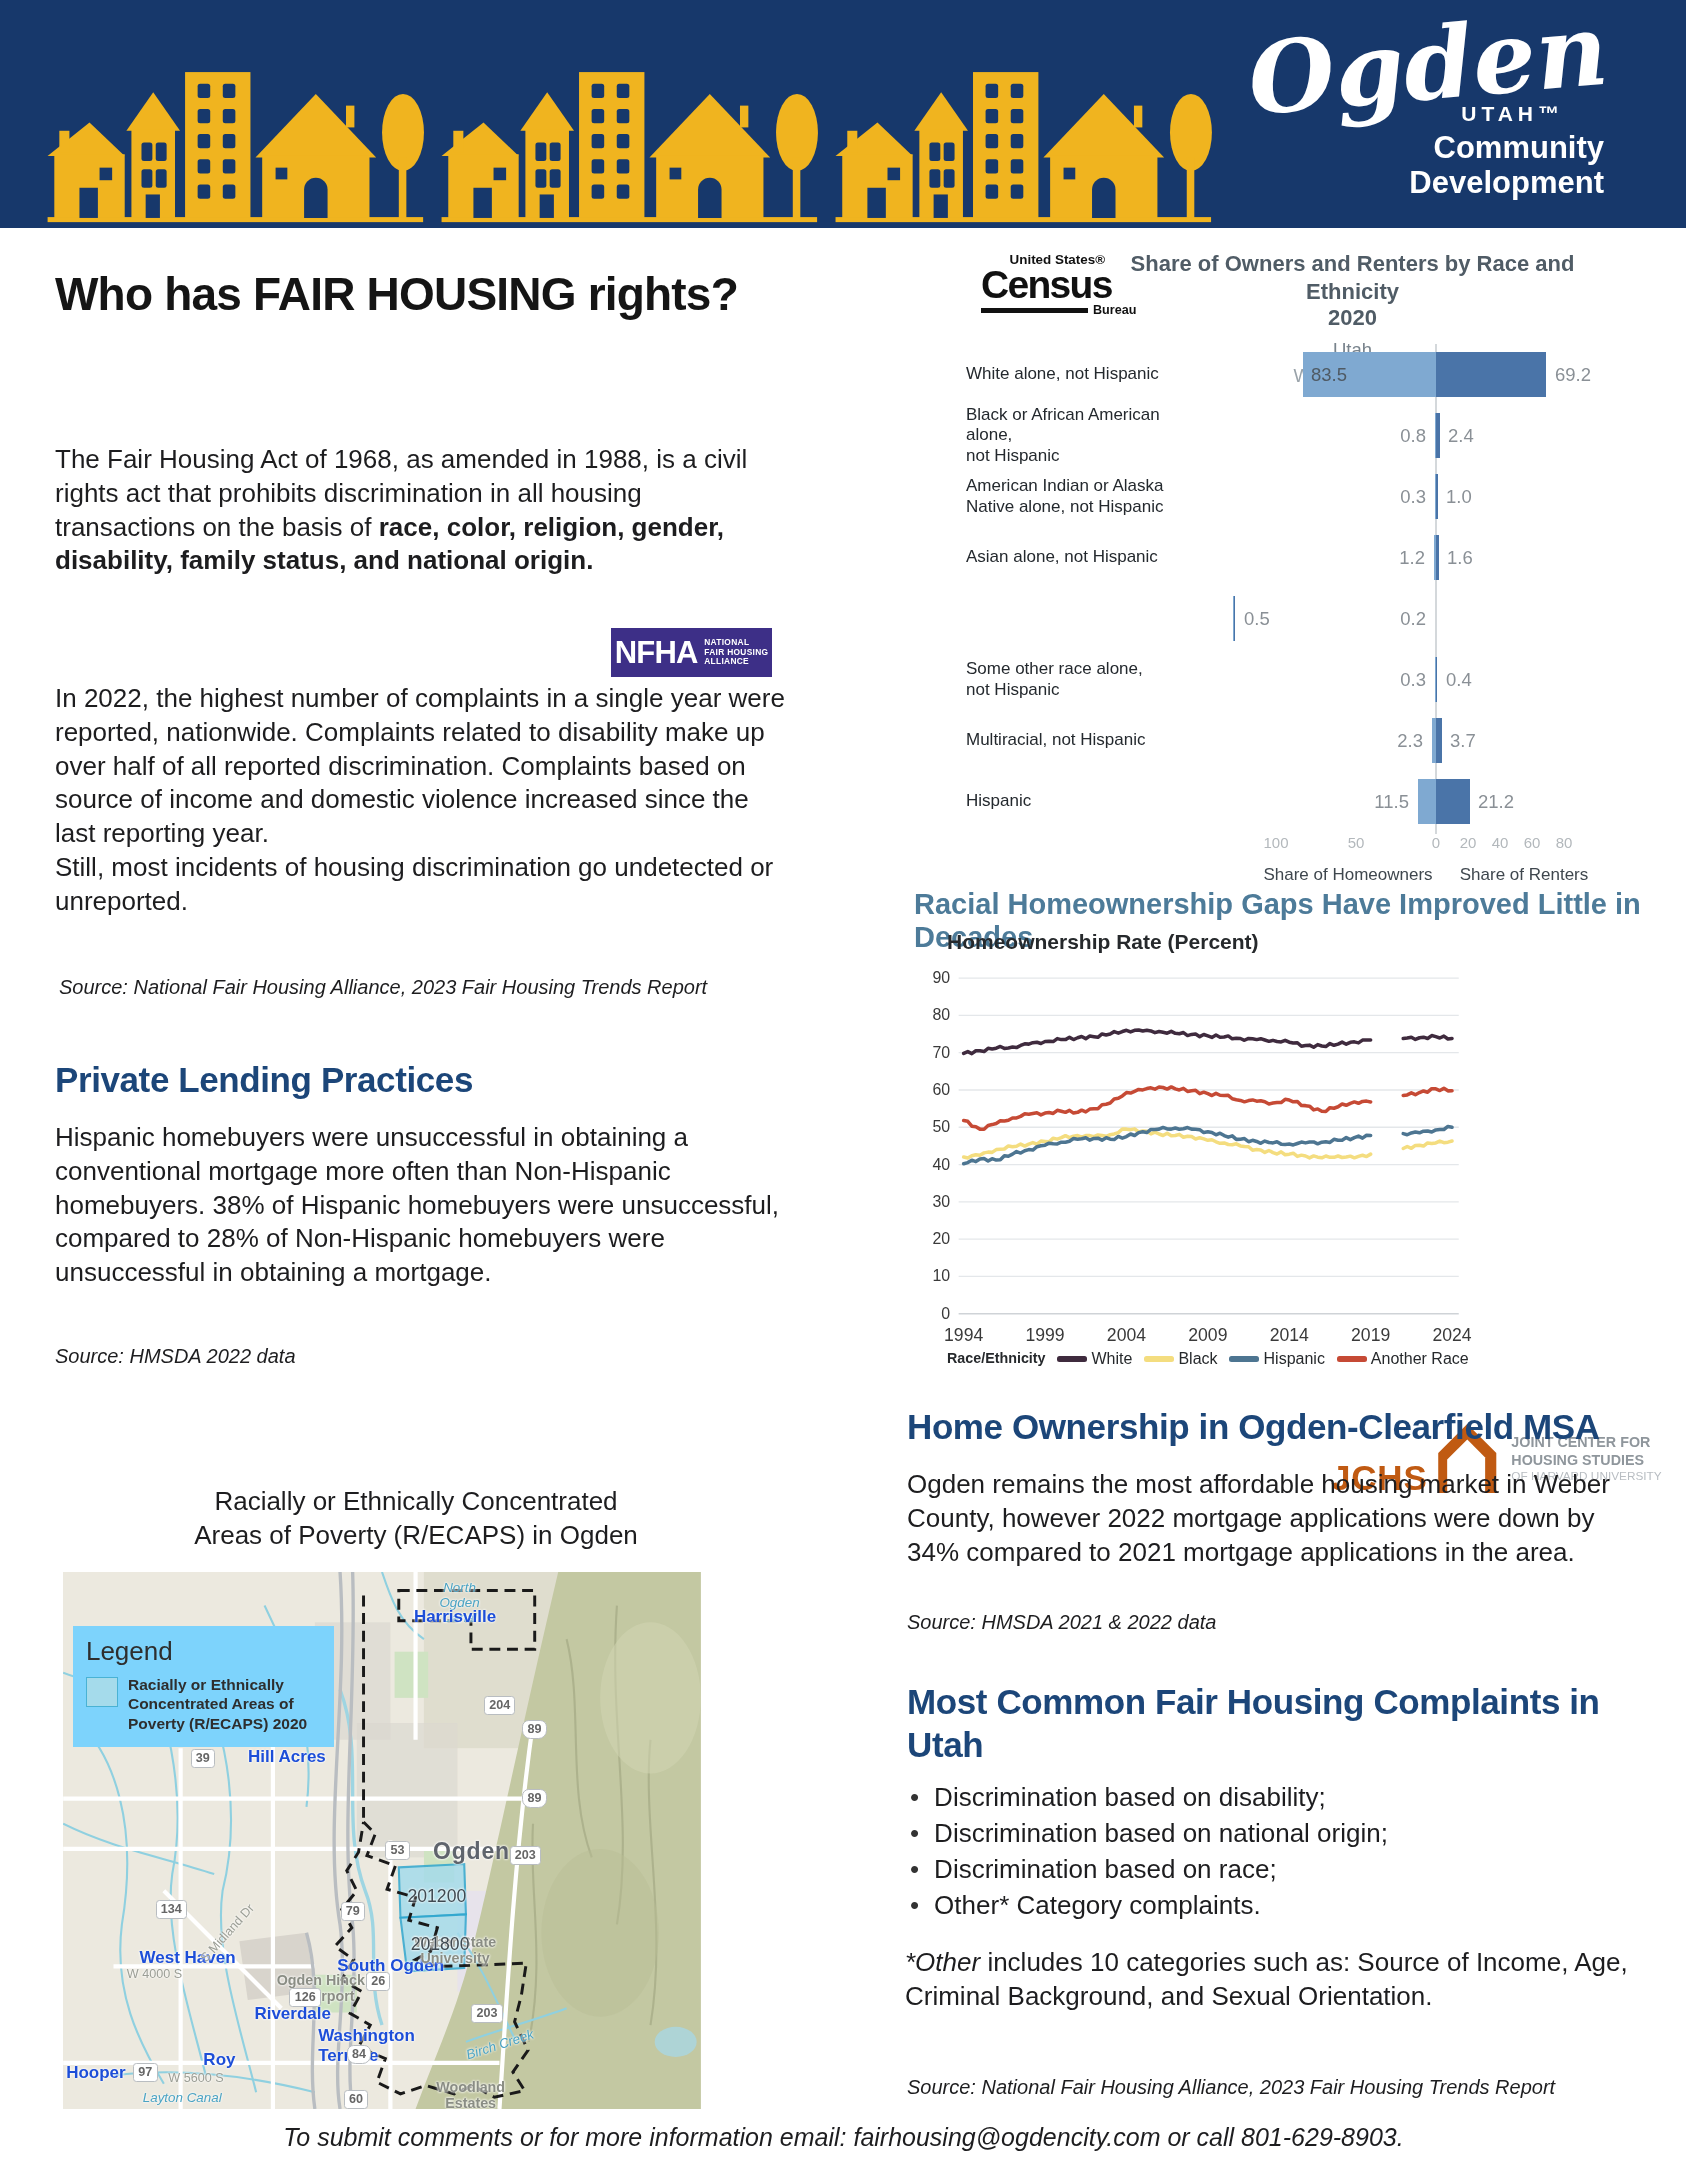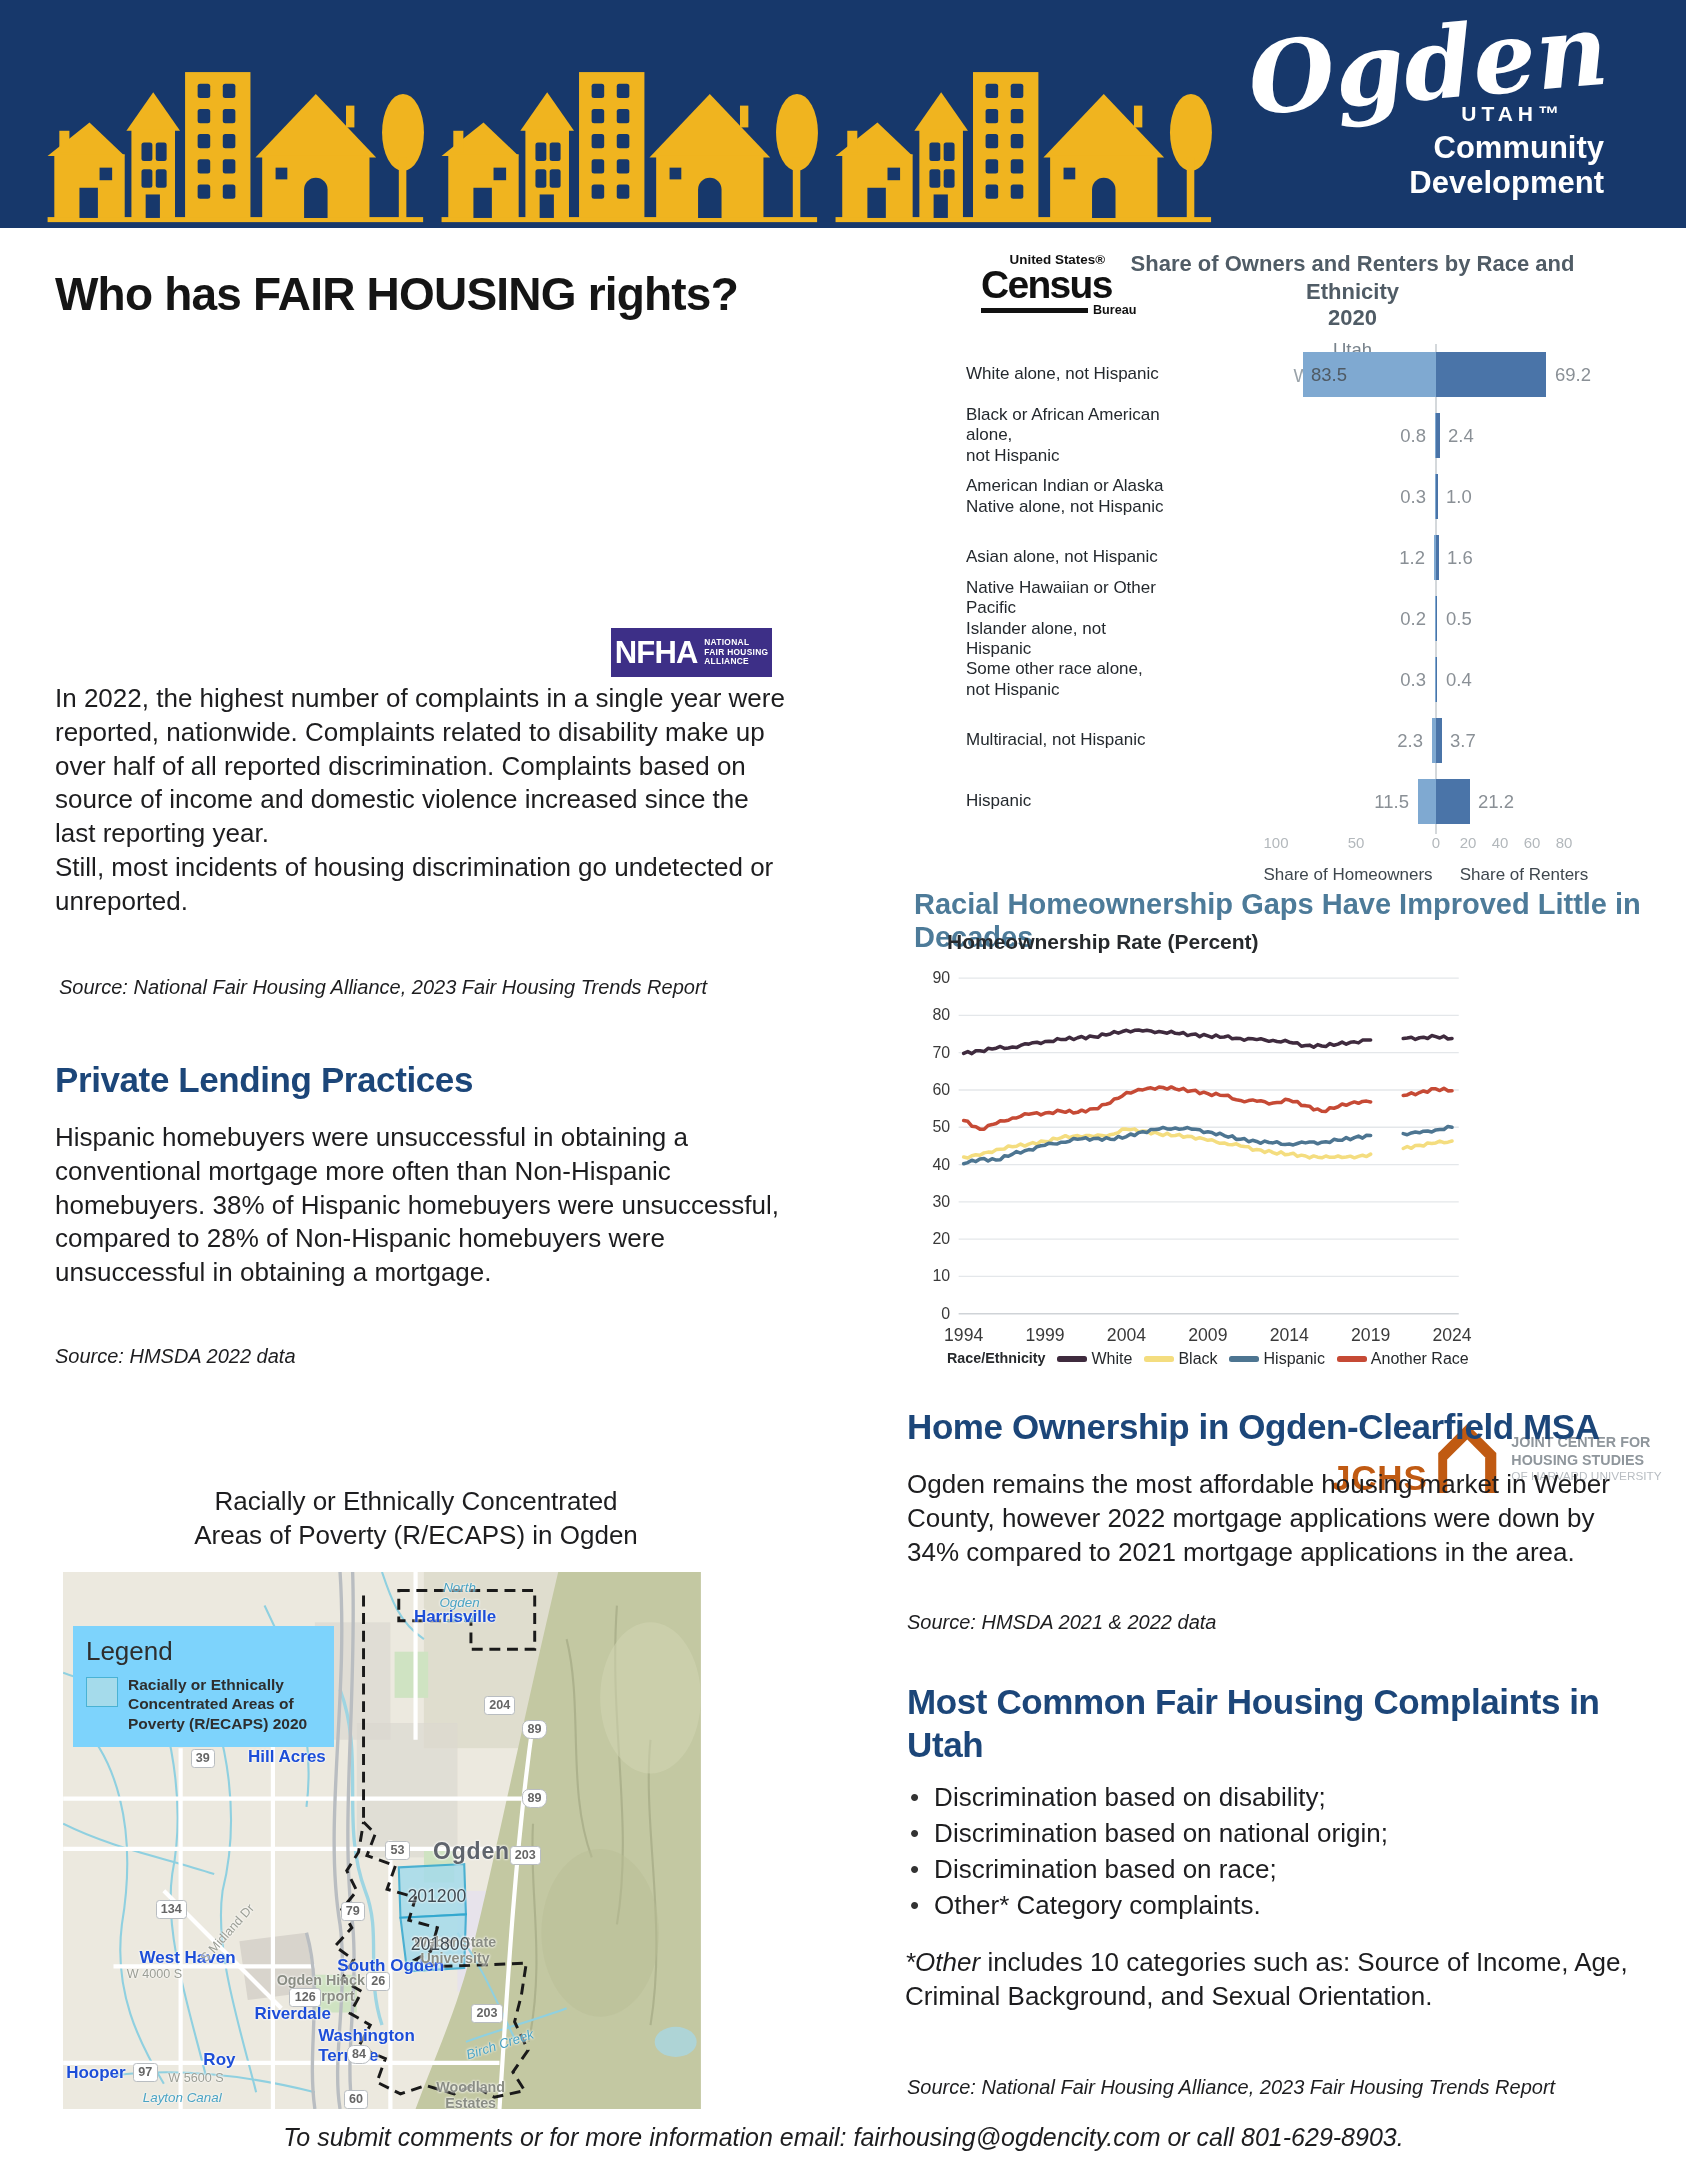--- a/index.html
+++ b/index.html
@@ -139,20 +139,21 @@
       <div class="ogden-utah">UTAH™</div>
       <div class="ogden-dept">
         <div>Community</div>
         <div>Development</div>
       </div>
     </div>
   </div>
 
   <div class="h-black" style="left:55px;top:267px;">Who has FAIR HOUSING rights?</div>
 
+  <div class="body-txt" style="left:55px;top:443px;width:722px;"><span>The Fair Housing Act of 1968, as amended in 1988, is a civil rights act that prohibits discrimination in all housing transactions on the basis of </span><b>race, color, religion, gender, disability, family status, and national origin.</b></div>
 
   <div class="nfha">
     <span class="nfha-abbr">NFHA</span>
     <span class="nfha-lines">
       <div>NATIONAL</div>
       <div>FAIR HOUSING</div>
       <div>ALLIANCE</div>
     </span>
   </div>
 
@@ -331,22 +332,20 @@
         <div class="cc-row">
           <div class="cc-label">Asian alone, not Hispanic</div>
           <div class="cc-plot">
             <div class="cc-bar" style="left: 266px; width: 1.9px; background: rgb(127, 169, 209);"></div>
             <div class="cc-bar" style="left: 268px; width: 2.6px; background: rgb(74, 116, 168);"></div>
             <span class="cc-val" style="right: 223px;">1.2</span>
             <span class="cc-val" style="left: 279px;">1.6</span>
           </div>
         </div>
         <div class="cc-row">
-          <div class="cc-label">Native Hawaiian or Other Pacific
-Islander alone, not Hispanic</div>
           <div class="cc-plot">
             <div class="cc-bar" style="left: 267px; width: 1.3px; background: rgb(127, 169, 209);"></div>
             <div class="cc-bar" style="left: 268px; width: 1.3px; background: rgb(74, 116, 168);"></div>
             <span class="cc-val" style="right: 222px;">0.2</span>
             <span class="cc-val" style="left: 278px;">0.5</span>
           </div>
         </div>
         <div class="cc-row">
           <div class="cc-label">Some other race alone,
 not Hispanic</div>

